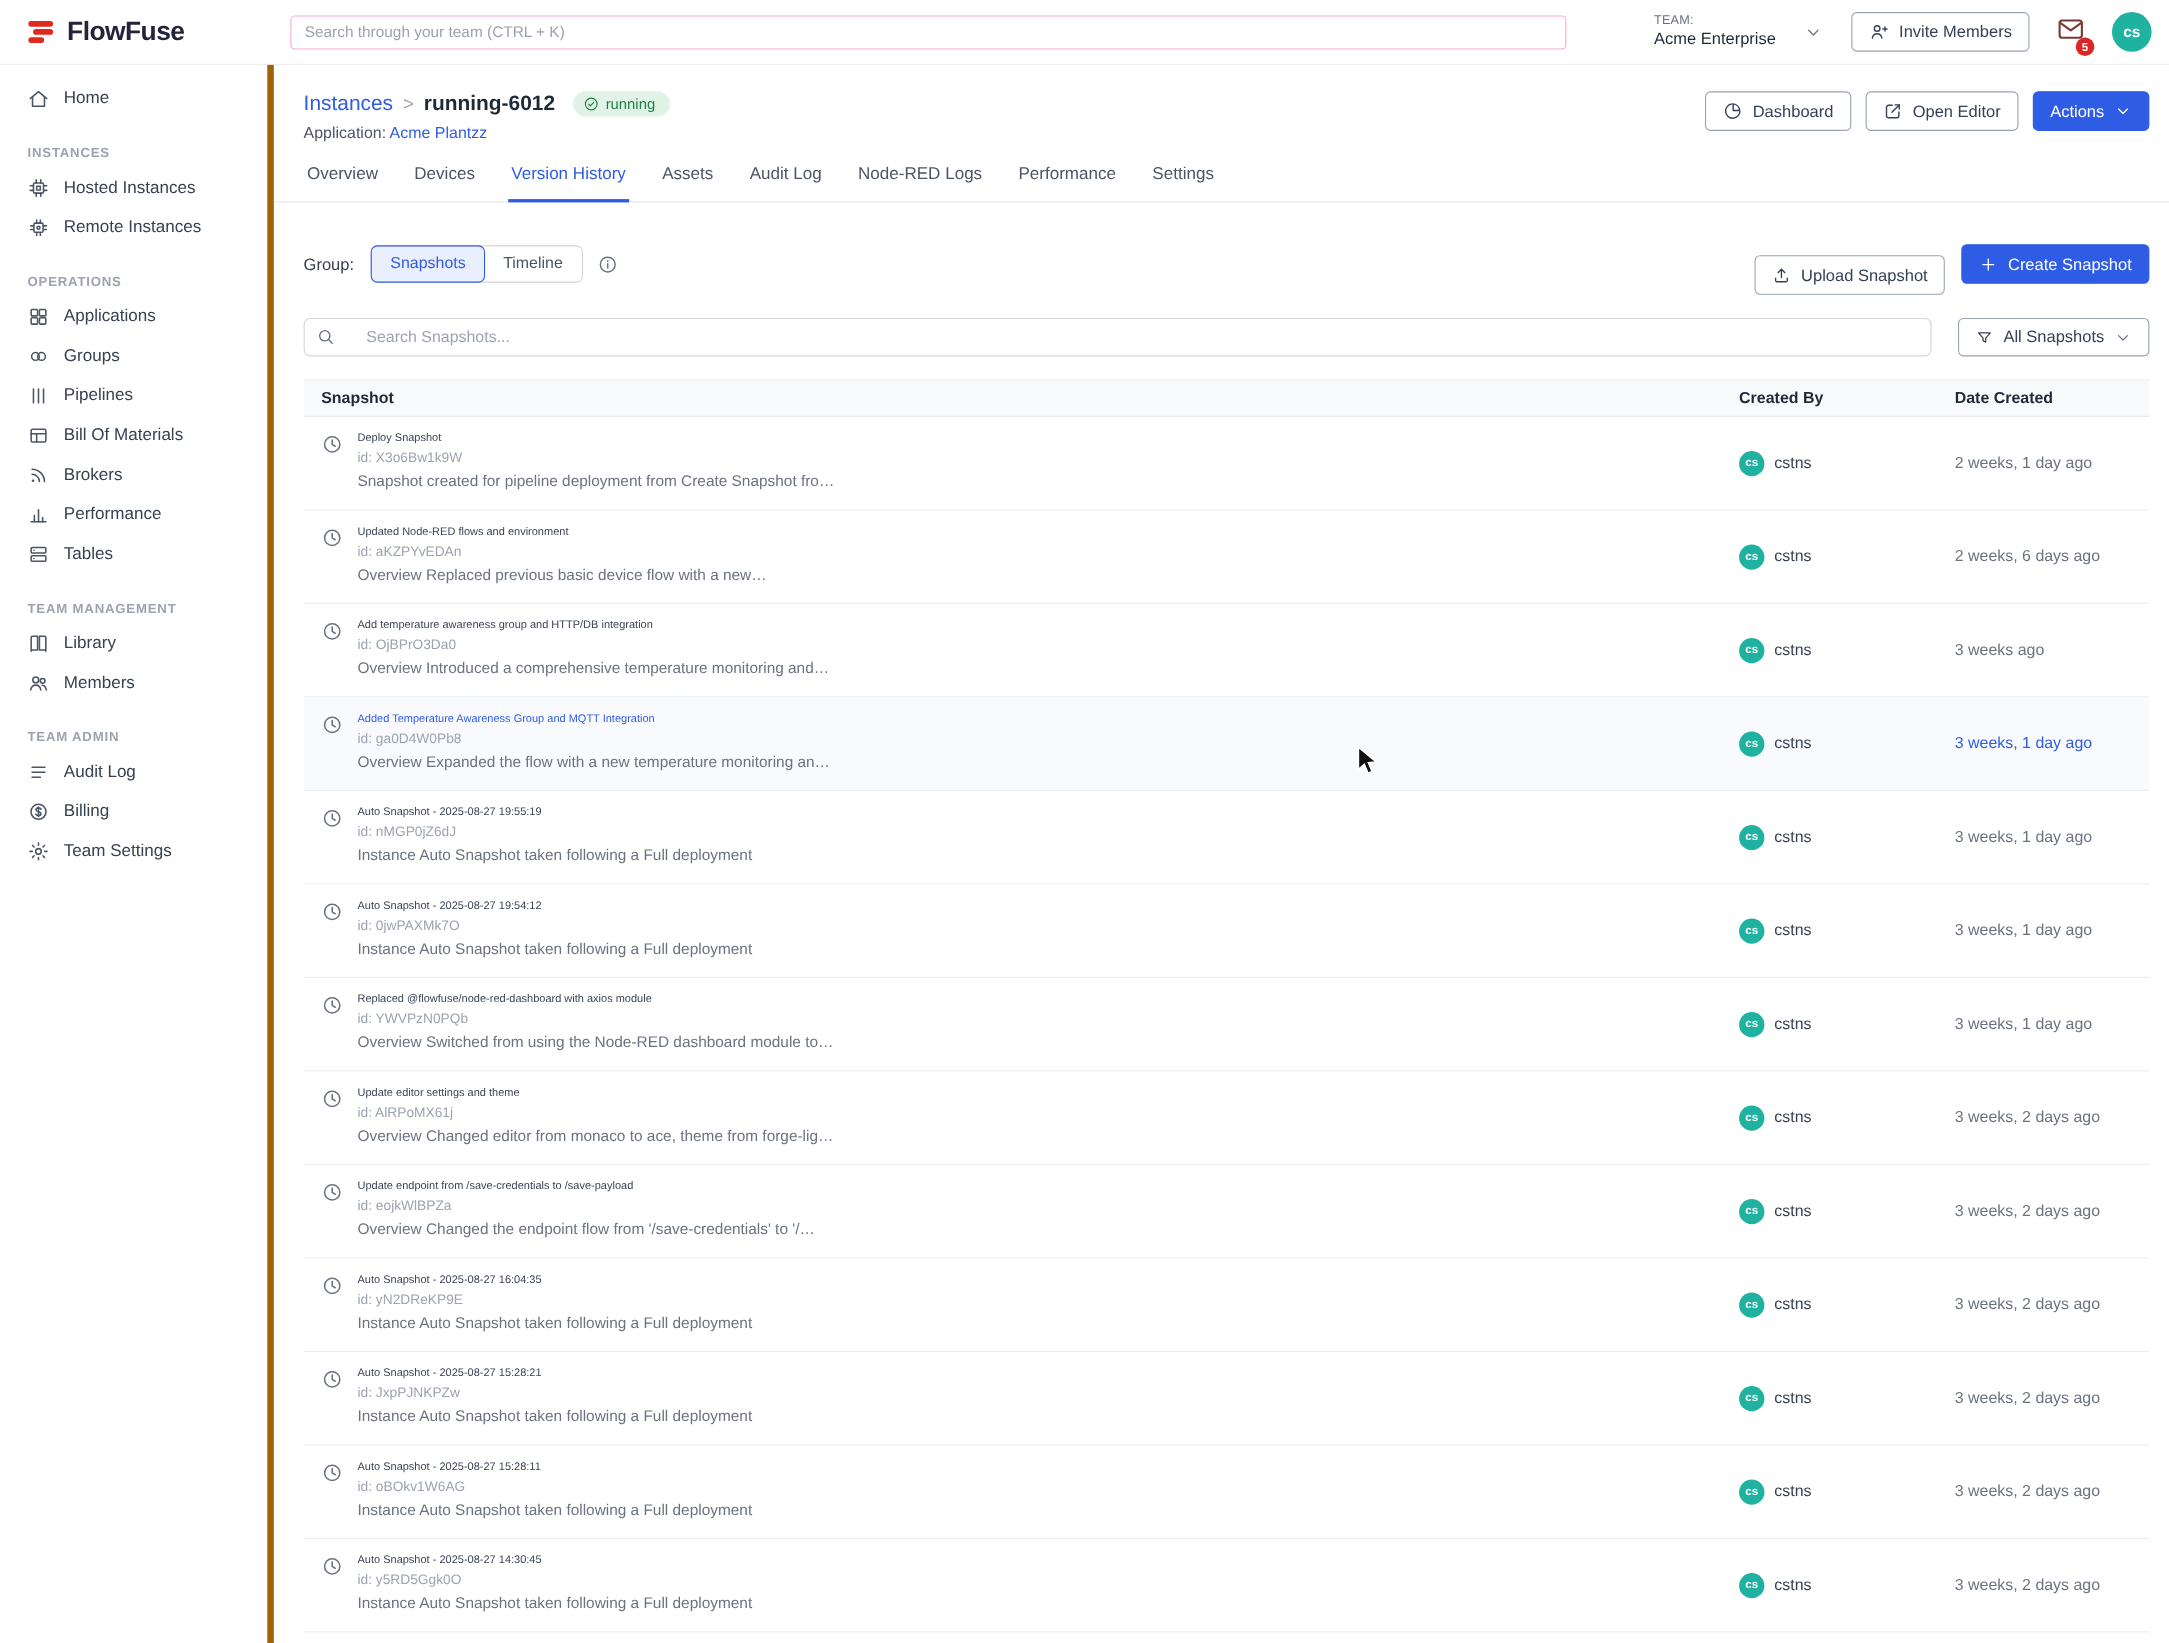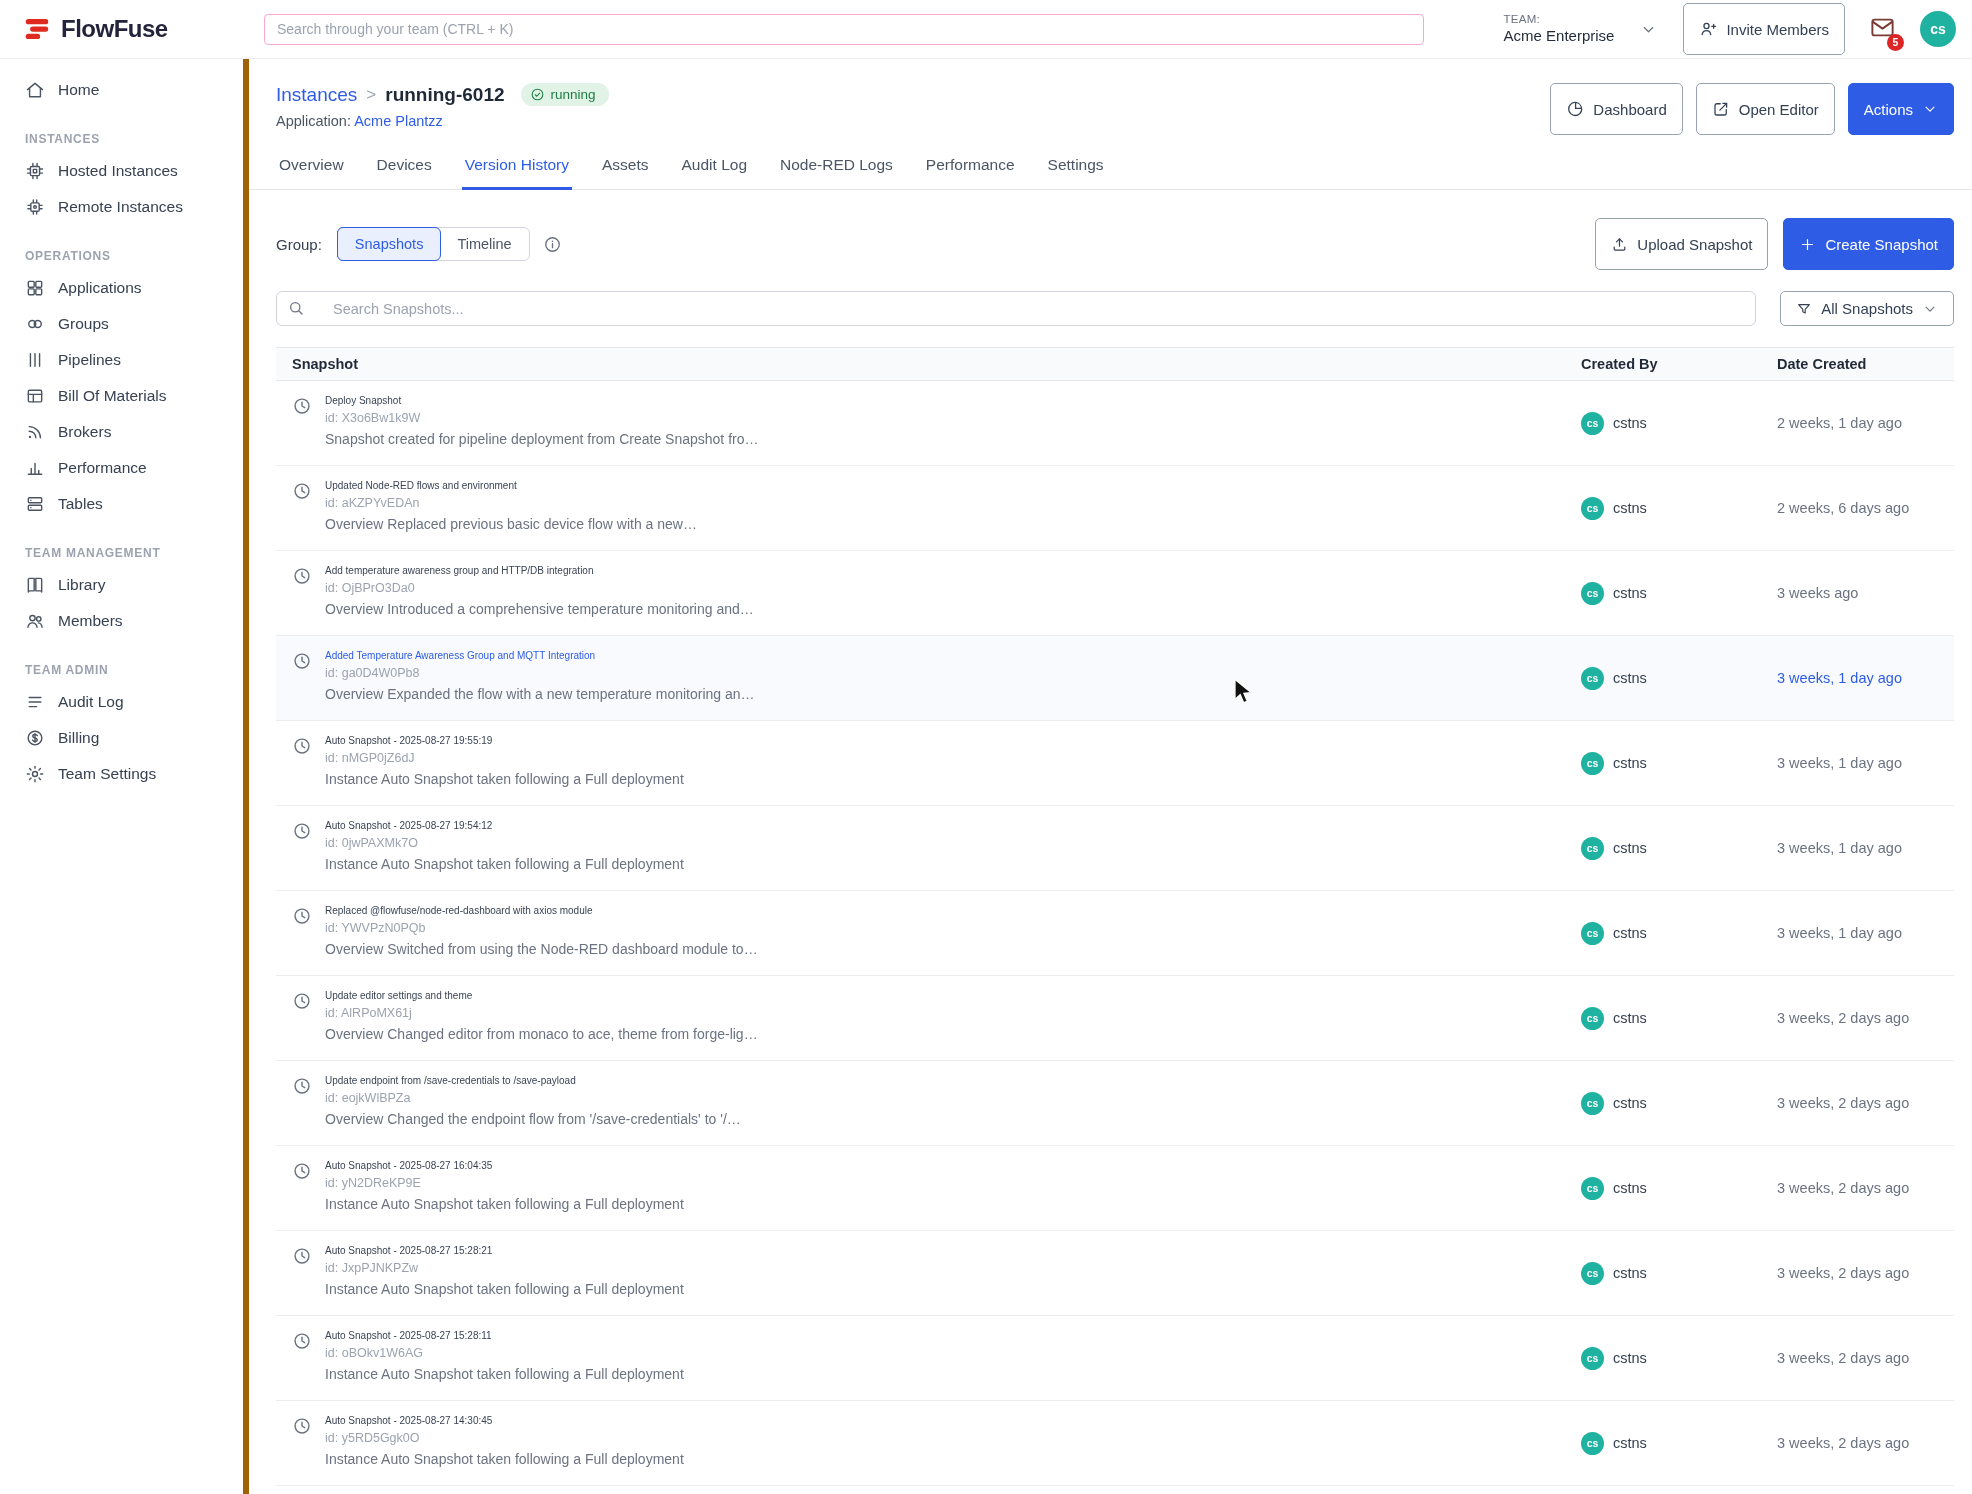--- a/index.html
+++ b/index.html
@@ -20,21 +20,21 @@
     padding: 0 12px; font-size: 14px; color: #374151; font-family: inherit; outline: none; }
   .topbar-search input::placeholder { color: #9CA3AF; }
 
   .topbar-right { margin-left: auto; display: flex; align-items: center; padding-right: 16px; }
   .team-select { display: flex; align-items: center; gap: 26px; cursor: pointer; margin-right: 26px; }
   .team-labels { display: flex; flex-direction: column; line-height: 1.25; }
   .team-label { font-size: 11.5px; color: #6B7280; letter-spacing: .02em; }
   .team-name { font-size: 15px; color: #1F2937; font-weight: 500; }
   .team-select .chev { color: #6B7280; }
 
-  .btn { display: inline-flex; align-items: center; gap: 9px; height: 52px; border-radius: 5px;
+  .btn { display: inline-flex; align-items: center; gap: 9px; height: 36px; border-radius: 5px;
     font-size: 15px; font-family: inherit; cursor: pointer; padding: 0 15px; background: #fff;
     border: 1px solid #98A2B3; color: #344054; white-space: nowrap; }
   .btn.solid { background: var(--accent, #2E5CE5); border-color: var(--accent, #2E5CE5); color: #fff; }
 
   .mail-wrap { position: relative; margin-left: 24px; cursor: pointer; color: #7A3A34; }
   .mail-badge { position: absolute; right: -8px; bottom: -6px; min-width: 17px; height: 17px; border-radius: 9px;
     background: var(--badge-red, #DC2626); color: #fff; font-size: 10.5px; font-weight: 700;
     display: flex; align-items: center; justify-content: center; padding: 0 4px; }
   .avatar { width: 36px; height: 36px; border-radius: 50%; background: var(--teal, #20B2A0); color: #fff;
     font-size: 14px; font-weight: 600; display: flex; align-items: center; justify-content: center;
@@ -73,21 +73,21 @@
   .content { padding: 0 18px 0 27px; }
   .view-row { margin-top: 28px; display: flex; align-items: center; }
   .view-label { font-size: 15px; color: #374151; margin-right: 15px; }
   .segmented { display: inline-flex; border: 1px solid #D1D5DB; border-radius: 6px; background: #fff; }
   .seg-btn { border: 1px solid transparent; background: transparent; font-family: inherit; font-size: 14.5px;
     color: #4B5563; padding: 8px 17px; border-radius: 6px; cursor: pointer; margin: -1px; }
   .seg-btn.active { background: #E9EFFD; border-color: var(--accent, #2E5CE5); color: var(--accent, #2E5CE5); z-index: 1; position: relative; }
   .info-ic { margin-left: 13px; color: #6B7280; cursor: pointer; }
   .view-spacer { flex: 1; }
   .view-row .btn + .btn { margin-left: 15px; }
-  .view-row .btn.outline { border-color: #98A2B3; }
+  .view-row .btn.outline { border-color: #98A2B3; margin-top: 20px; }
 
   .search-row { margin-top: 21px; display: flex; gap: 24px; }
   .search-box { flex: 1; position: relative; }
   .search-box svg { position: absolute; left: 11px; top: 8px; color: #6B7280; }
   .search-box input { width: 100%; height: 35px; border: 1px solid #D1D5DB; border-radius: 6px;
     padding: 0 12px 0 56px; font-size: 14.5px; font-family: inherit; color: #374151; outline: none; }
   .search-box input::placeholder { color: #9CA3AF; }
   .filter-btn { height: 35px; }
   .filter-btn .chev { color: #6B7280; }
 

